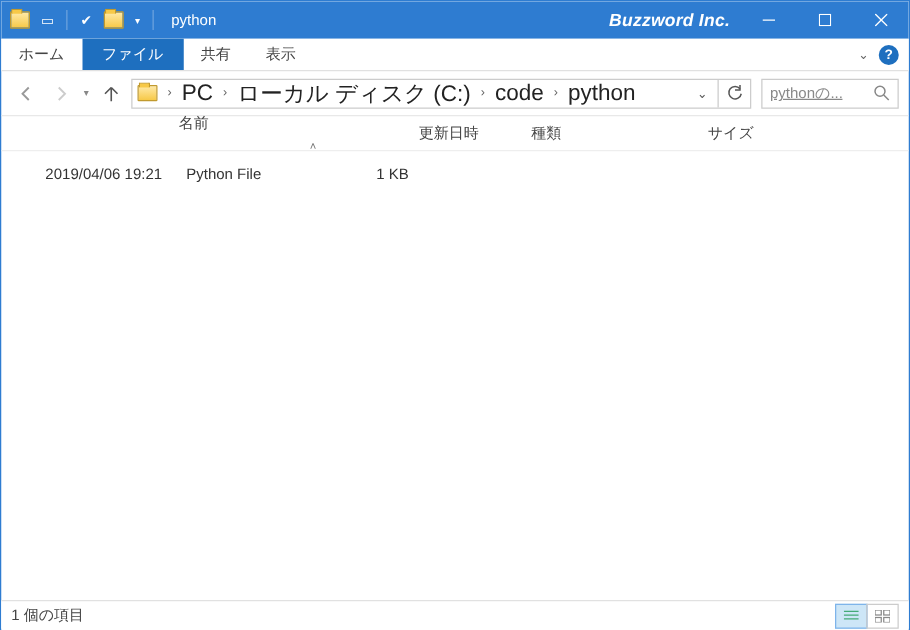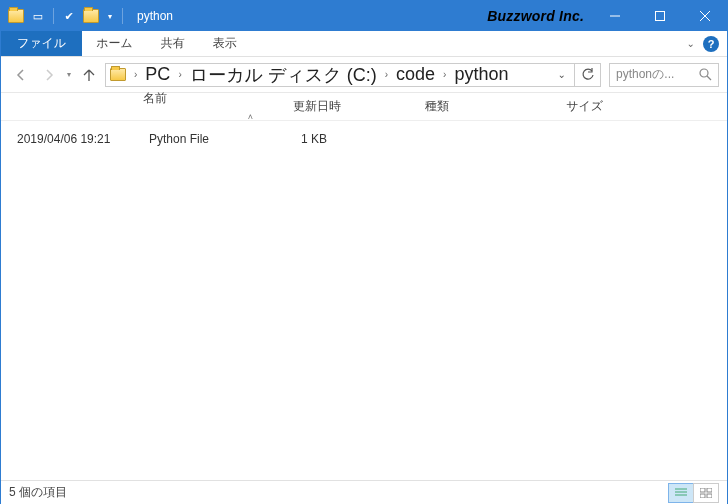--- a/index.html
+++ b/index.html
@@ -6,21 +6,21 @@
 body { width: 728px; height: 504px; background: #fff; overflow: hidden; border: 1px solid #2e7cd1; }
 .titlebar { height: 30px; background: #2e7cd1; display: flex; align-items: center; color: #fff; }
 .titlebar-left { display: flex; align-items: center; gap: 4px; padding-left: 6px; }
 .qat-icon { width: 18px; height: 18px; display: inline-flex; align-items: center; justify-content: center; }
 .folder-icon-small { width: 16px; height: 14px; background: linear-gradient(#ffe9a6,#f7c948); border: 1px solid #c19a2e; border-radius: 1px; position: relative; }
 .folder-icon-small::before { content:''; position:absolute; top:-3px; left:0; width:7px; height:3px; background:#f7c948; border:1px solid #c19a2e; border-bottom:none; border-radius:1px 1px 0 0;}
 .check-icon { color:#fff; font-size:11px; }
 .qat-sep { width:1px; height:16px; background: rgba(255,255,255,0.3); margin: 0 2px; }
 .qat-dropdown { color:#fff; font-size:8px; padding: 0 4px;}
 .title-text { margin-left: 8px; font-size: 12px; color:#fff; }
-.brand { margin-left:auto; font-size: 14px; font-weight:600; font-style:italic; color:#000000; padding-right: 8px; letter-spacing:0.2px;}
+.brand { margin-left:auto; font-size: 14px; font-weight:600; font-style:italic; color:#ffffff; padding-right: 8px; letter-spacing:0.2px;}
 .win-controls { display:flex; }
 .win-btn { width: 45px; height:30px; display:flex; align-items:center; justify-content:center; color:#fff; }
 .win-btn svg { stroke:#fff; }
 .ribbon-tabs { height: 26px; background:#fff; display:flex; align-items:stretch; border-bottom:1px solid #e1e1e1; }
 .tab { padding: 0 14px; display:flex; align-items:center; font-size:12px; color:#444; }
 .tab.file { background:#1e6fbf; color:#fff; padding: 0 16px;}
 .ribbon-right { margin-left:auto; display:flex; align-items:center; gap:8px; padding-right:8px;}
 .chev { color:#666; font-size:10px;}
 .help-icon { width:16px; height:16px; border-radius:50%; background:#1e6fbf; color:#fff; font-size:11px; display:flex; align-items:center; justify-content:center; font-weight:bold;}
 .navbar { height:36px; display:flex; align-items:center; padding: 0 8px; gap:4px; border-bottom:1px solid #e8e8e8;}
@@ -28,25 +28,25 @@
 .nav-dd { font-size:8px; color:#888; padding:0 2px;}
 .up-arrow { width:24px; height:24px; display:flex; align-items:center; justify-content:center;}
 .addressbar { flex:1; height:24px; border:1px solid #ccc; display:flex; align-items:center; padding-left:4px; gap:0; background:#fff;}
 .addressbar .folder-icon-small { width:16px; height:13px; margin-right:2px;}
 .crumb-sep { color:#666; font-size:10px; padding:0 6px;}
 .crumb { font-size:18px; color:#222; padding:2px 2px;}
 .addr-right { margin-left:auto; display:flex; align-items:center;}
 .addr-dd { padding:0 8px; color:#555; font-size:10px;}
 .refresh { width:26px; height:22px; border-left:1px solid #ccc; display:flex; align-items:center; justify-content:center;}
 .searchbox { width:110px; height:24px; border:1px solid #ccc; margin-left:4px; display:flex; align-items:center; padding:0 6px; color:#888; font-size:12px; justify-content:space-between;}
-.search-text { overflow:hidden; white-space:nowrap; text-overflow:ellipsis; max-width:72px;}
+.search-text { overflow:hidden; white-space:nowrap; text-overflow:ellipsis; max-width:72px;text-decoration:underline;}
 .headers { height:28px; display:flex; align-items:center; border-bottom:1px solid #eee; font-size:12px; color:#444; padding-left:16px;}
 .col { position:relative; }
 .col-name { width:276px; display:flex; align-items:center; gap:6px;flex-direction:column;}
-.col-date { width:132px;}
+.col-date { width:132px;text-align:center;}
 .col-type { width:112px;}
 .col-size { width:80px; text-align:right; padding-right:14px;}
 .sort-caret { font-size:9px; color:#777; position:relative; top:-1px;}
 .content { padding: 6px 0;}
 .row { height:24px; display:flex; align-items:center; font-size:12px; color:#333; padding-left:16px;}
 .row .col-name { display:flex; align-items:center; gap:6px;}
 .py-icon { width:16px; height:16px; display:inline-flex; align-items:center; justify-content:center;}
 .page-ic { width:12px; height:15px; background:#fff; border:1px solid #9ab; position:relative;}
 .page-ic::after{content:''; position:absolute; right:-1px; top:-1px; width:4px; height:4px; background:linear-gradient(135deg,#fff 50%, #9ab 50%);}
 .statusbar { position:absolute; bottom:0; left:1px; right:1px; height:24px; border-top:1px solid #e1e1e1; display:flex; align-items:center; font-size:12px; color:#444; padding:0 8px; background:#fff;}
@@ -92,22 +92,22 @@
     <div class="win-btn">
         <svg width="10" height="10">
           <line x1="0" y1="0" x2="10" y2="10" stroke-width="1"></line>
           <line x1="10" y1="0" x2="0" y2="10" stroke-width="1"></line>
         </svg>
       </div>
   </div>
 </div>
 
 <div class="ribbon-tabs">
+  <div class="tab">ホーム</div>
   <div class="tab file">ファイル</div>
-  <div class="tab">ホーム</div>
   <div class="tab">共有</div>
   <div class="tab">表示</div>
   <div class="ribbon-right">
     <span class="chev">⌄</span>
     <span class="help-icon">?</span>
   </div>
 </div>
 
 <div class="navbar">
   <div class="nav-arrow">
@@ -167,21 +167,21 @@
 
 <div class="content">
   <div class="row">
     <div class="col col-date">2019/04/06 19:21</div>
     <div class="col col-type">Python File</div>
     <div class="col col-size cell-size">1 KB</div>
   </div>
 </div>
 
 <div class="statusbar">
-  <span>5 個の項目</span>
+  <span>1 個の項目</span>
   <div class="view-btns">
     <div class="vbtn active">
         <svg width="12" height="10">
           <line x1="0" y1="1" x2="12" y2="1" stroke="#4a7" stroke-width="1"></line>
           <line x1="0" y1="4" x2="12" y2="4" stroke="#4a7" stroke-width="1"></line>
           <line x1="0" y1="7" x2="12" y2="7" stroke="#4a7" stroke-width="1"></line>
         </svg>
       </div>
     <div class="vbtn">
         <svg width="12" height="10">

